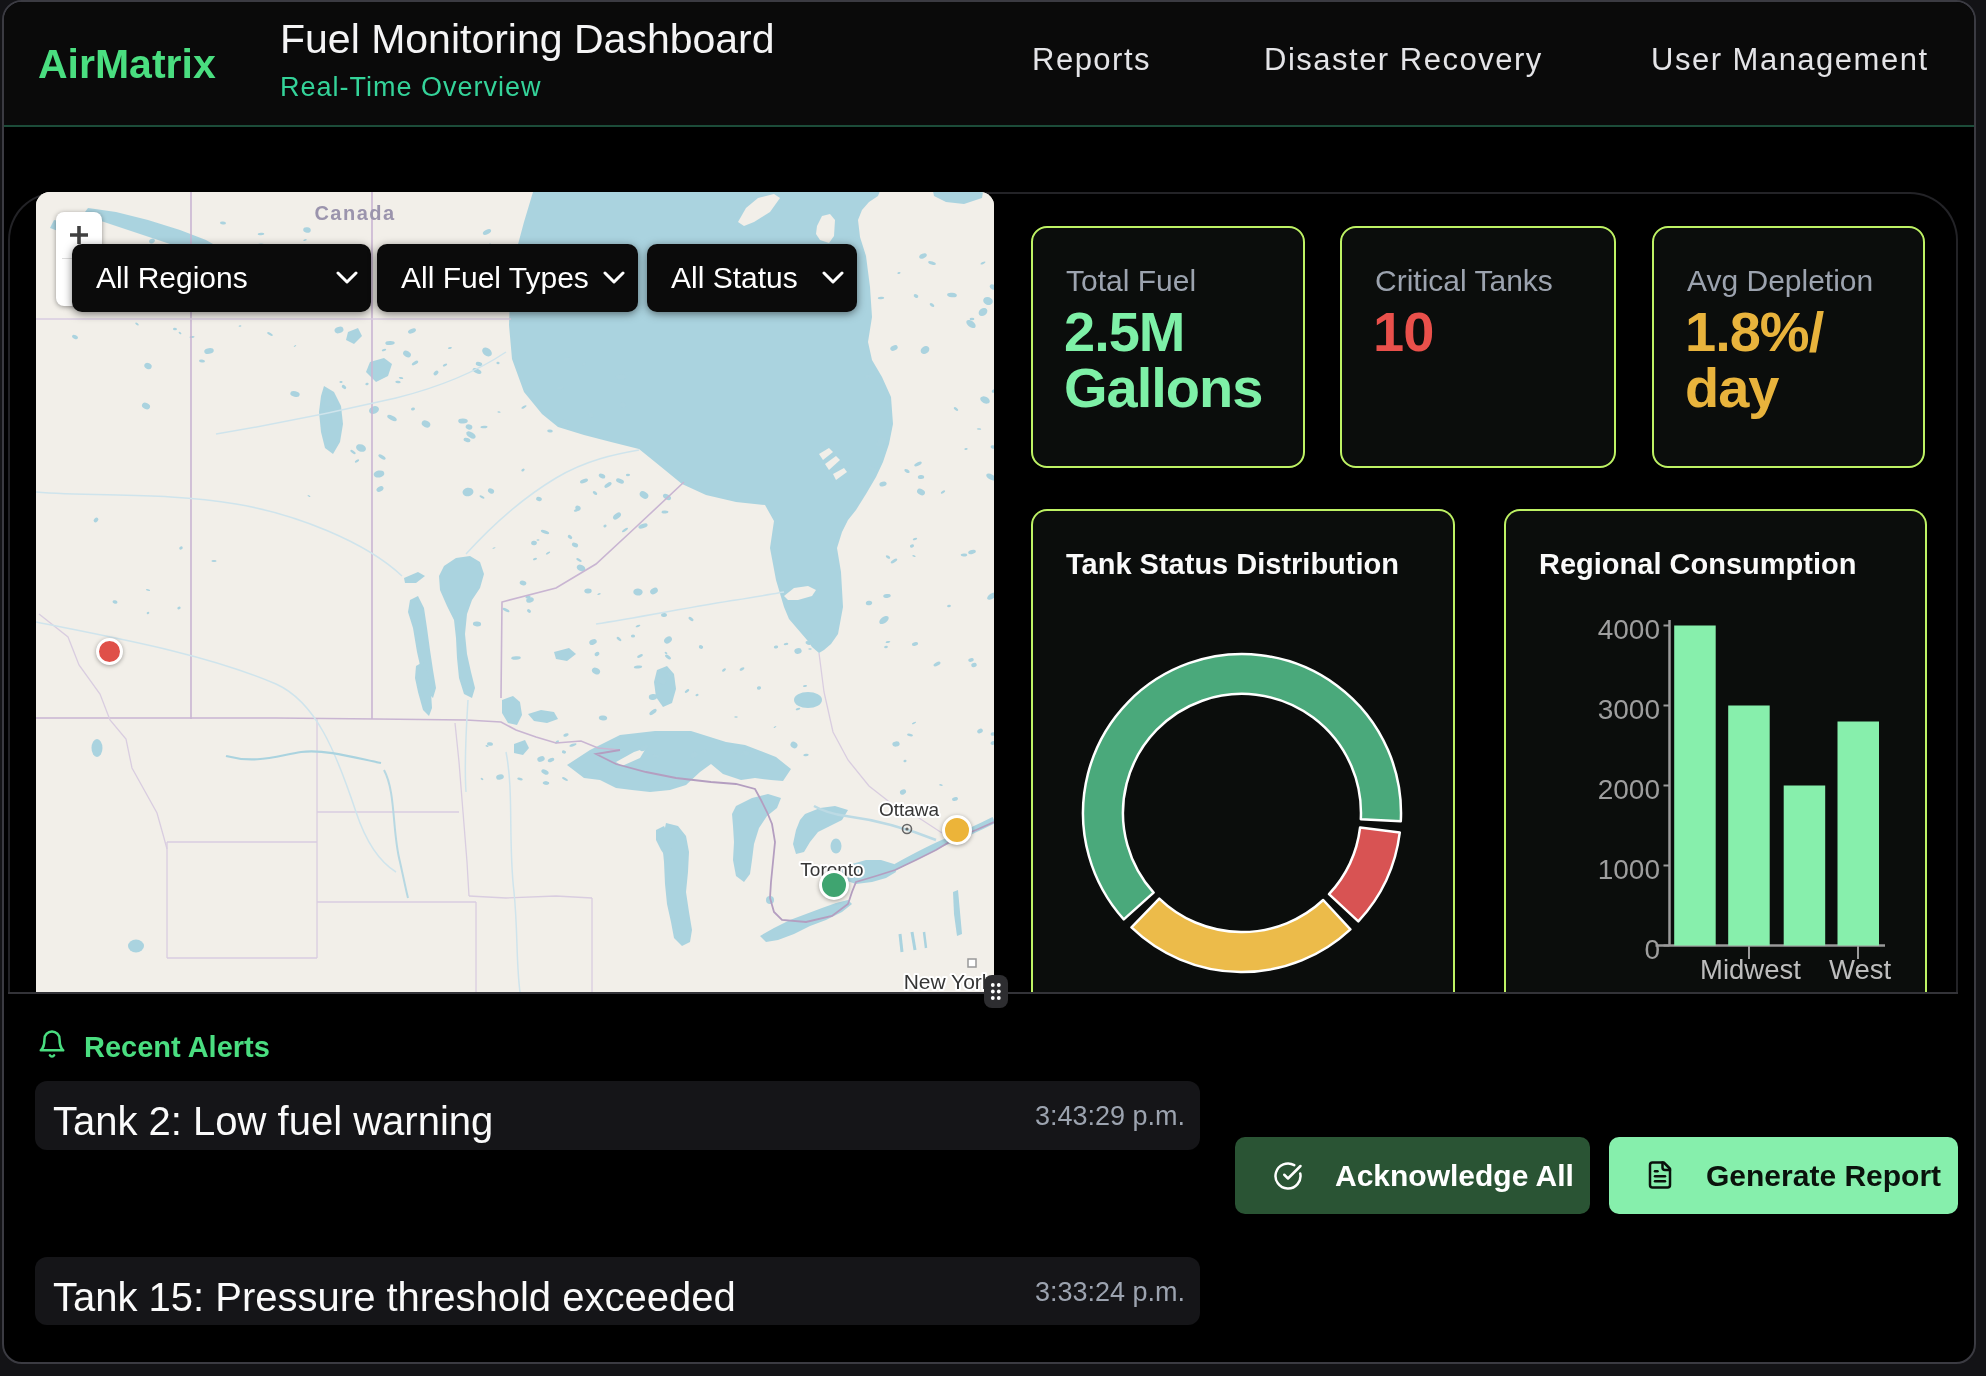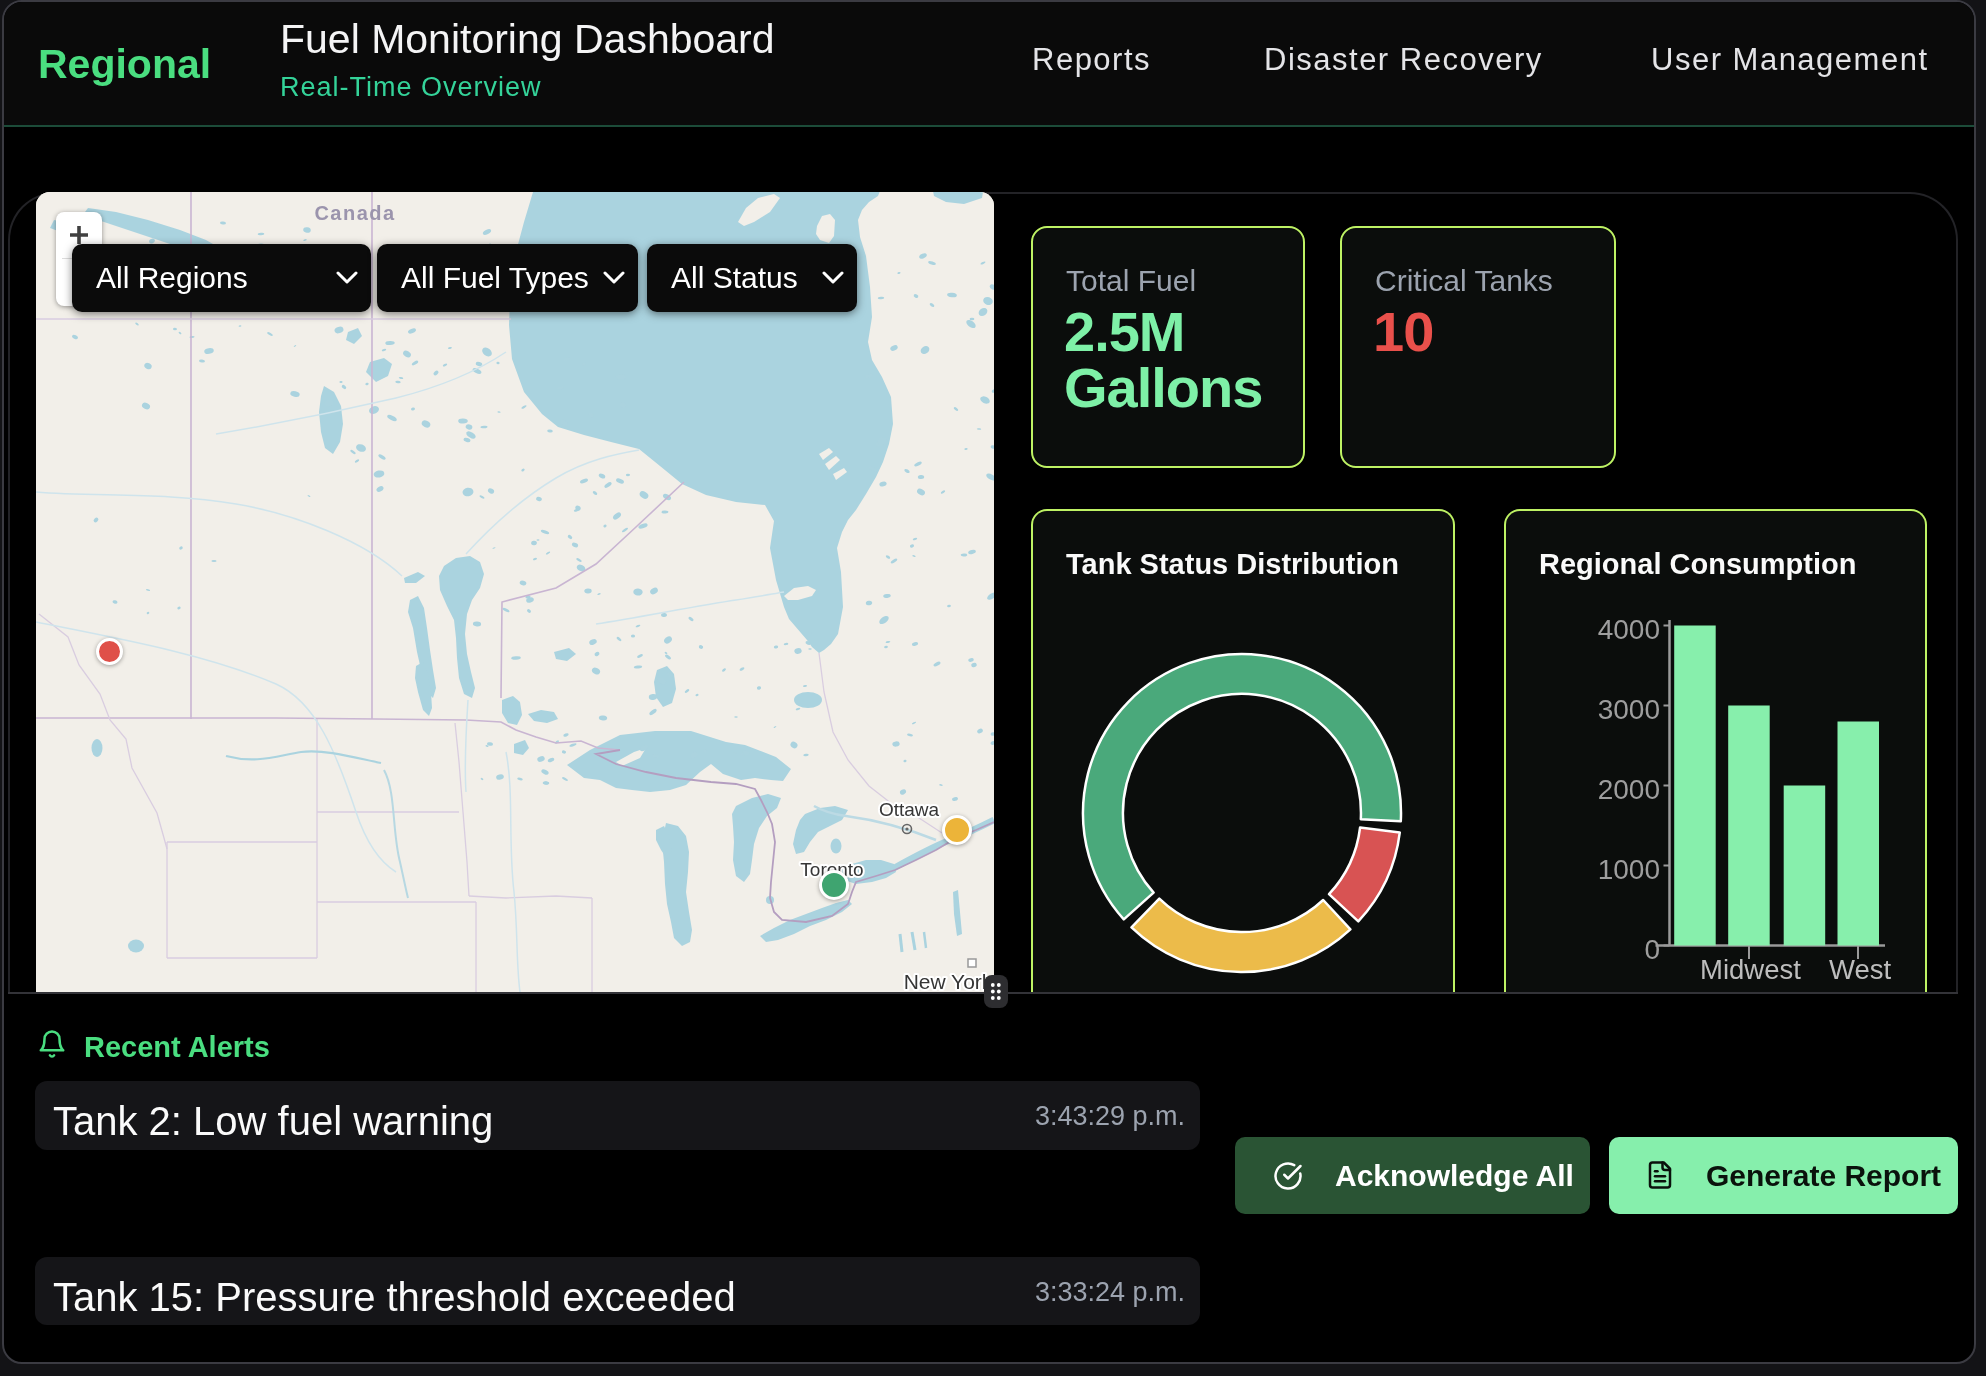--- a/index.html
+++ b/index.html
@@ -32,21 +32,21 @@
   .dd { position:absolute; top:242px; height:68px; background:#0b0b0b; border-radius:10px; color:#fff; font-size:30px; font-weight:500; line-height:68px; z-index:7; box-shadow:0 2px 8px rgba(0,0,0,0.5); }
   .dd span { margin-left:24px; }
   .dd .chev { position:absolute; right:13px; top:27px; }
   .marker { position:absolute; border-radius:50%; border:3.5px solid #fff; box-shadow:0 1px 4px rgba(0,0,0,0.35); z-index:4; }
 </style>
 </head>
 <body>
 <div id="stage">
   <div id="frame">
     <div id="header">
-      <div class="logo">Regional</div>
+      <div class="logo">AirMatrix</div>
       <div class="title">Fuel Monitoring Dashboard</div>
       <div class="subtitle">Real-Time Overview</div>
       <div class="nav" style="left:1028px;">Reports</div>
       <div class="nav" style="left:1260px;">Disaster Recovery</div>
       <div class="nav" style="left:1647px;">User Management</div>
     </div>
 
     <div id="topbox"></div>
 
     <div class="abs" style="left:52px; top:210px; width:46px; height:94px; background:#fff; border-radius:8px; box-shadow:0 1px 5px rgba(0,0,0,0.4); z-index:5;"></div>
@@ -405,20 +405,24 @@
 </svg></div>
 
     <div class="card" style="left:1027px; top:224px; width:274px; height:242px;">
       <div class="statlabel">Total Fuel</div>
       <div class="statvalue" style="color:#7ef0a7;">2.5M Gallons</div>
     </div>
     <div class="card" style="left:1336px; top:224px; width:276px; height:242px;">
       <div class="statlabel">Critical Tanks</div>
       <div class="statvalue" style="color:#e9504b;">10</div>
     </div>
+    <div class="card" style="left:1648px; top:224px; width:273px; height:242px;">
+      <div class="statlabel">Avg Depletion</div>
+      <div class="statvalue" style="color:#e8b33c;">1.8%/ day</div>
+    </div>
 
     <div class="card" style="left:1027px; top:507px; width:424px; height:485px; border-radius:16px 16px 0 0; border-bottom:none;">
       <div class="cardtitle">Tank Status Distribution</div>
       <div id="donut" class="abs" style="left:43px; top:136px;"><svg width="332" height="332" viewBox="0 0 332 332">
             <path d="M47.8,272.4 A159,159 0 1 1 324.8,174.3 L284.8,172.2 A119,119 0 1 0 77.6,245.6 Z" fill="#4aa97b" stroke="#ffffff" stroke-width="2.5" stroke-linejoin="round"></path>
             <path d="M323.8,185.4 A159,159 0 0 1 282.3,274.4 L253.0,247.2 A119,119 0 0 0 284.1,180.5 Z" fill="#d85353" stroke="#ffffff" stroke-width="2.5" stroke-linejoin="round"></path>
             <path d="M274.4,282.3 A159,159 0 0 1 55.5,280.4 L83.3,251.6 A119,119 0 0 0 247.2,253.0 Z" fill="#ecbb4a" stroke="#ffffff" stroke-width="2.5" stroke-linejoin="round"></path>
           </svg></div>
     </div>
     <div class="card" style="left:1500px; top:507px; width:423px; height:485px; border-radius:16px 16px 0 0; border-bottom:none;">

